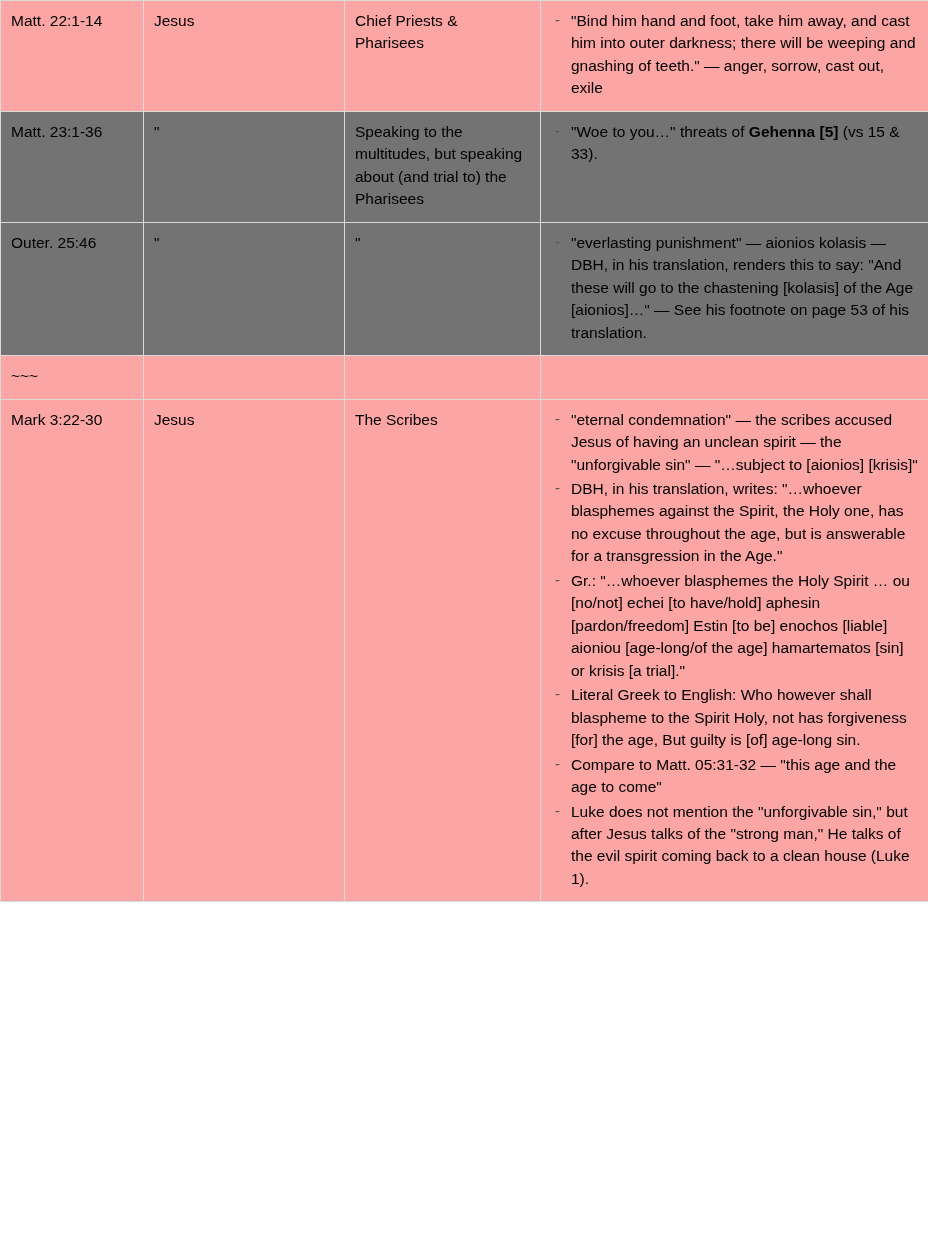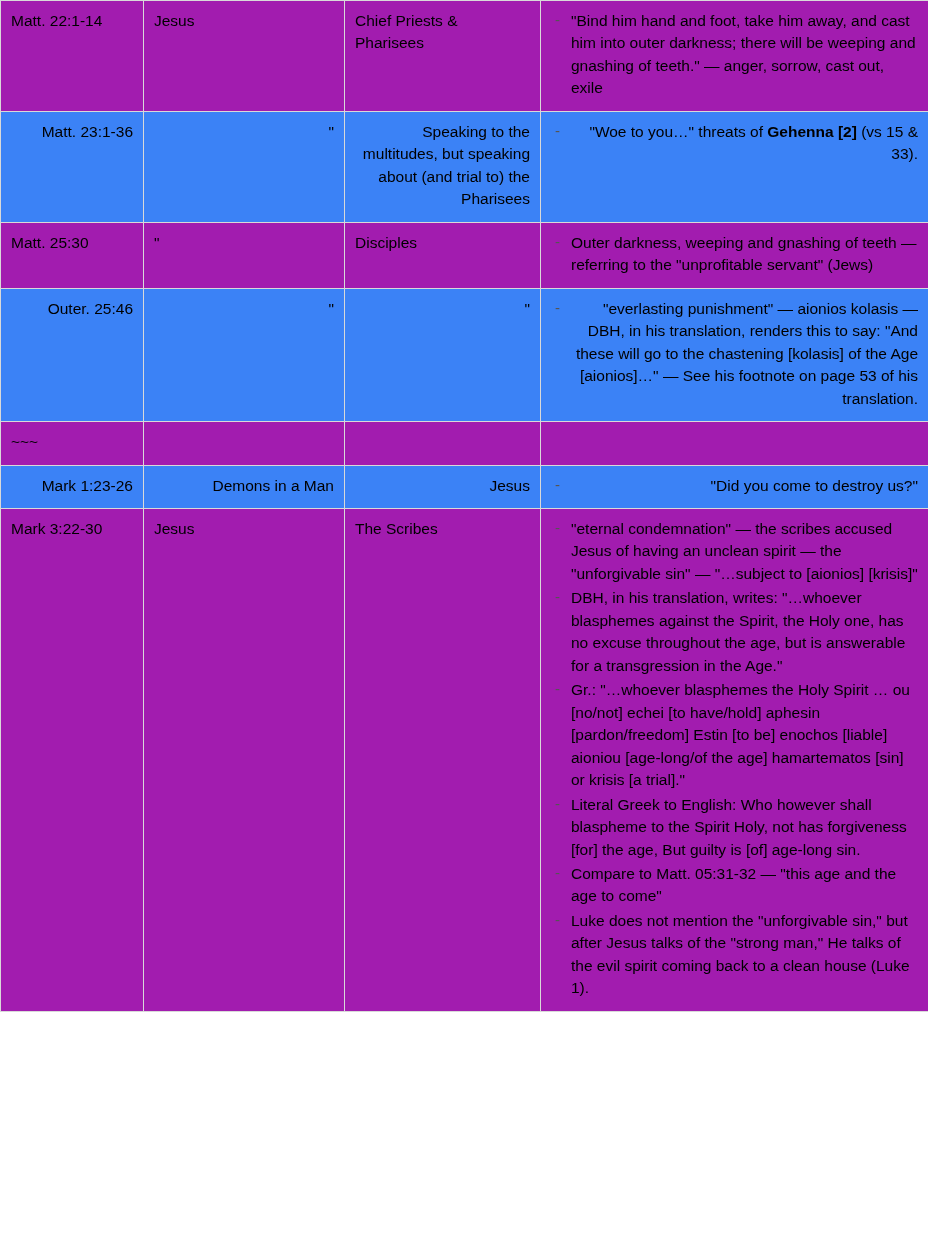--- a/index.html
+++ b/index.html
@@ -23,22 +23,22 @@
   table.scripture-table td {
     border: 1px solid #d9d9d9;
     vertical-align: top;
     padding: 9px 10px 11px 10px;
   }
   col.c-ref   { width: 143px; }
   col.c-spk   { width: 201px; }
   col.c-aud   { width: 196px; }
   col.c-note  { width: 388px; }
 
-  tr.shaded td { background: #a21caf; }
-  tr.plain  td { background: #3b82f6; text-align: right; }
+  tr.shaded td { background: #fca5a5; }
+  tr.plain  td { background: #737373; }
 
   td.ref   { white-space: nowrap; }
   td.notes { padding-left: 8px; padding-right: 12px; }
 
   ul.note-list {
     list-style: none;
     margin: 0;
     padding: 0;
   }
   ul.note-list li {
@@ -84,64 +84,44 @@
         </ul>
       </td>
     </tr>
 
     <tr class="plain">
       <td class="ref">Matt. 23:1-36</td>
       <td class="spk">"</td>
       <td class="aud">Speaking to the multitudes, but speaking about (and trial to) the Pharisees</td>
       <td class="notes">
         <ul class="note-list">
-          <li>"Woe to you…" threats of <b>Gehenna [2]</b> (vs 15 &amp; 33).</li>
+          <li>"Woe to you…" threats of <b>Gehenna [5]</b> (vs 15 &amp; 33).</li>
         </ul>
       </td>
     </tr>
 
-    <tr class="shaded">
-      <td class="ref">Matt. 25:30</td>
-      <td class="spk">"</td>
-      <td class="aud">Disciples</td>
-      <td class="notes">
-        <ul class="note-list">
-          <li>Outer darkness, weeping and gnashing of teeth — referring to the "unprofitable servant" (Jews)</li>
-        </ul>
-      </td>
-    </tr>
 
     <tr class="plain">
       <td class="ref">Outer. 25:46</td>
       <td class="spk">"</td>
       <td class="aud">"</td>
       <td class="notes">
         <ul class="note-list">
           <li>"everlasting punishment" — aionios kolasis — DBH, in his translation, renders this to say: "And these will go to the chastening [kolasis] of the Age [aionios]…" — See his footnote on page 53 of his translation.</li>
         </ul>
       </td>
     </tr>
 
     <tr class="shaded tilde-row">
       <td class="ref tilde">~~~</td>
       <td class="spk"></td>
       <td class="aud"></td>
       <td class="notes"></td>
     </tr>
 
-    <tr class="plain">
-      <td class="ref">Mark 1:23-26</td>
-      <td class="spk">Demons in a Man</td>
-      <td class="aud">Jesus</td>
-      <td class="notes">
-        <ul class="note-list">
-          <li>"Did you come to destroy us?"</li>
-        </ul>
-      </td>
-    </tr>
 
     <tr class="shaded">
       <td class="ref">Mark 3:22-30</td>
       <td class="spk">Jesus</td>
       <td class="aud">The Scribes</td>
       <td class="notes">
         <ul class="note-list">
           <li>"eternal condemnation" — the scribes accused Jesus of having an unclean spirit — the "unforgivable sin" — "…subject to [aionios] [krisis]"</li>
           <li>DBH, in his translation, writes: "…whoever blasphemes against the Spirit, the Holy one, has no excuse throughout the age, but is answerable for a transgression in the Age."</li>
           <li>Gr.: "…whoever blasphemes the Holy Spirit … ou [no/not] echei [to have/hold] aphesin [pardon/freedom] Estin [to be] enochos [liable] aioniou [age-long/of the age] hamartematos [sin] or krisis [a trial]."</li>

